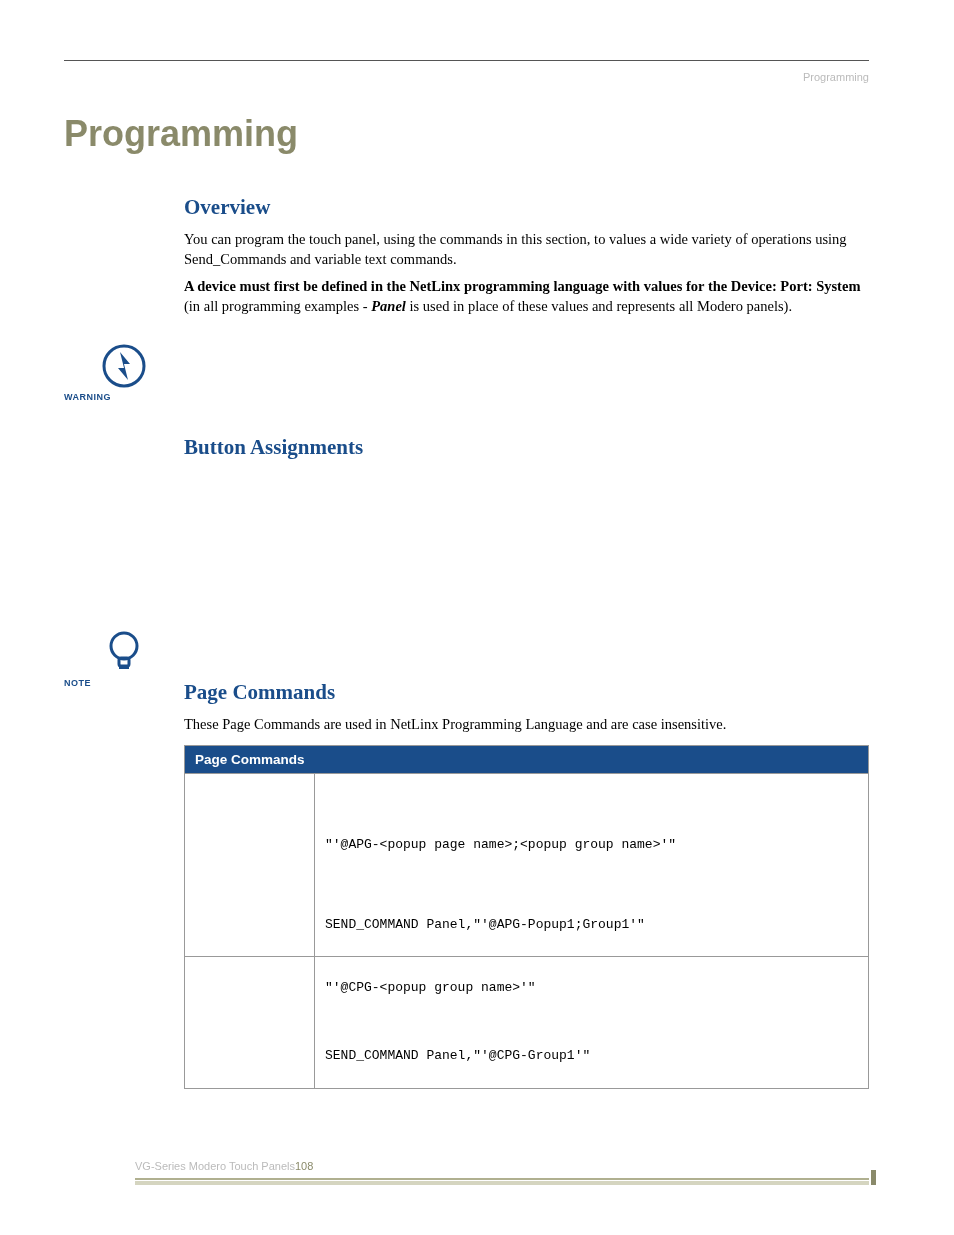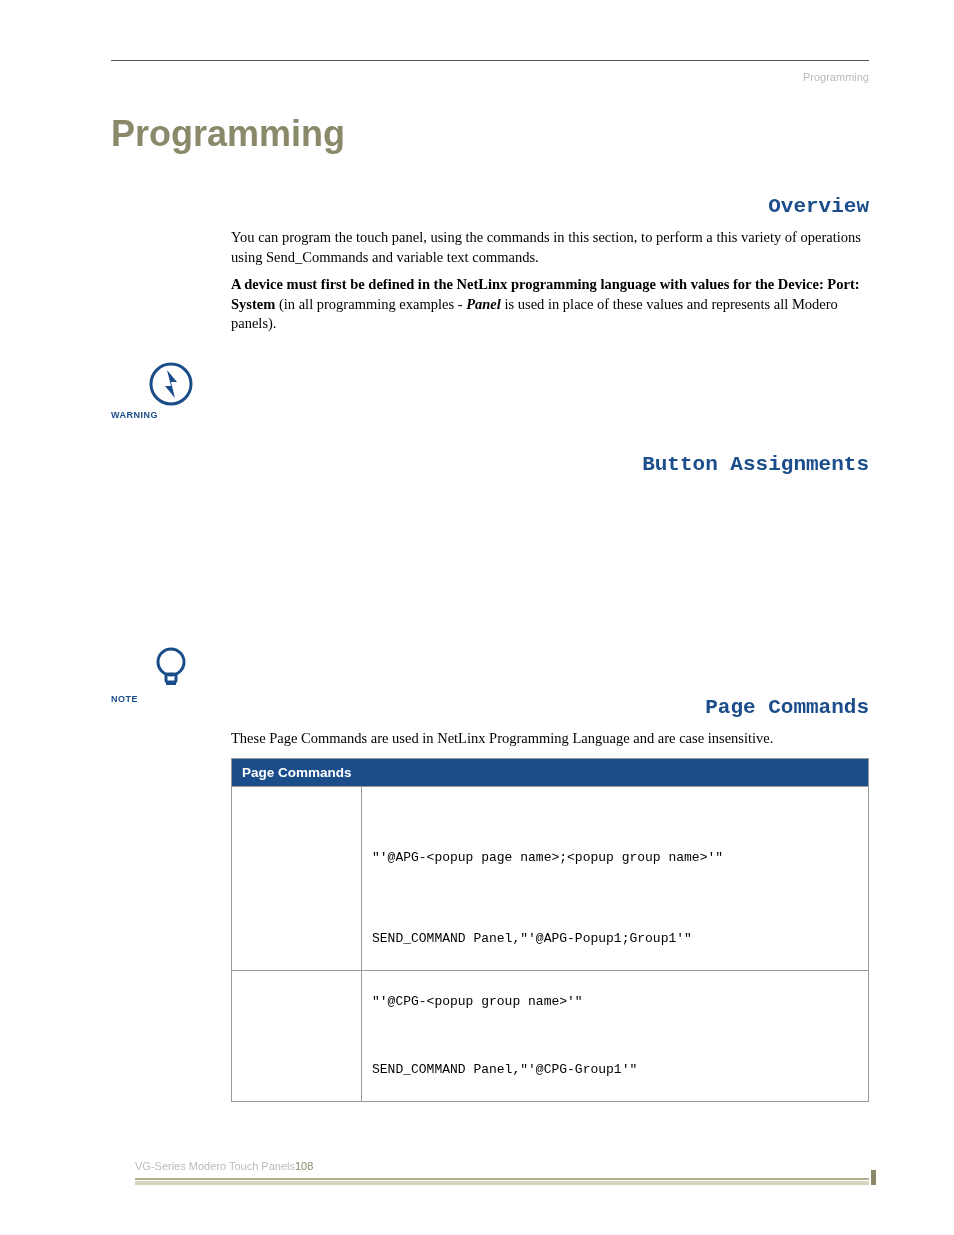--- a/index.html
+++ b/index.html
@@ -5,21 +5,21 @@
   * { box-sizing: border-box; margin: 0; padding: 0; }
   body {
     width: 954px;
     height: 1235px;
     background: #fff;
     font-family: Georgia, 'Times New Roman', serif;
     color: #000;
     position: relative;
   }
   .page {
-    padding: 60px 85px 0 111px;
+    padding: 60px 85px 0 64px;
   }
   .top-rule {
     border-top: 1px solid #555;
     margin-bottom: 10px;
   }
   .header-right {
     text-align: right;
     font-family: Arial, Helvetica, sans-serif;
     font-size: 11px;
     color: #bbb;
@@ -37,26 +37,25 @@
     align-items: flex-start;
   }
   .icon-col {
     width: 120px;
     flex: 0 0 120px;
   }
   .text-col {
     flex: 1;
   }
   .section-heading {
-    font-family: Liberation Mono, monospace;
+    font-family: Liberation Serif, serif;
     font-weight: 600;
     font-size: 21px;
     color: #1a4d8a;
     margin-bottom: 10px;
-    text-align: right;
   }
   .body-text {
     font-size: 14.5px;
     line-height: 1.35;
     margin-bottom: 8px;
   }
   .bold { font-weight: bold; }
   .italic { font-style: italic; font-weight: bold; }
   .warning-icon svg, .note-icon svg { display: block; margin: 0 auto 4px auto; }
   .icon-label {
@@ -124,21 +123,21 @@
 <div class="page">
   <div class="top-rule"></div>
   <div class="header-right">Programming</div>
 
   <h1 class="page-title">Programming</h1>
 
   <div class="content-block">
     <div class="icon-col"></div>
     <div class="text-col">
       <h2 class="section-heading">Overview</h2>
-      <p class="body-text">You can program the touch panel, using the commands in this section, to perform a this variety of operations using Send_Commands and variable text commands.</p>
+      <p class="body-text">You can program the touch panel, using the commands in this section, to values a wide variety of operations using Send_Commands and variable text commands.</p>
       <p class="body-text">
         <span class="bold">A device must first be defined in the NetLinx programming language with values for the Device: Port: System</span><span> (in all programming examples - </span><span class="italic">Panel</span><span> is used in place of these values and represents all Modero panels).</span>
       </p>
     </div>
   </div>
 
   <div class="content-block" style="margin-top:20px;">
     <div class="icon-col">
       <div class="warning-icon">
         <svg width="44" height="44" viewBox="0 0 44 44">

